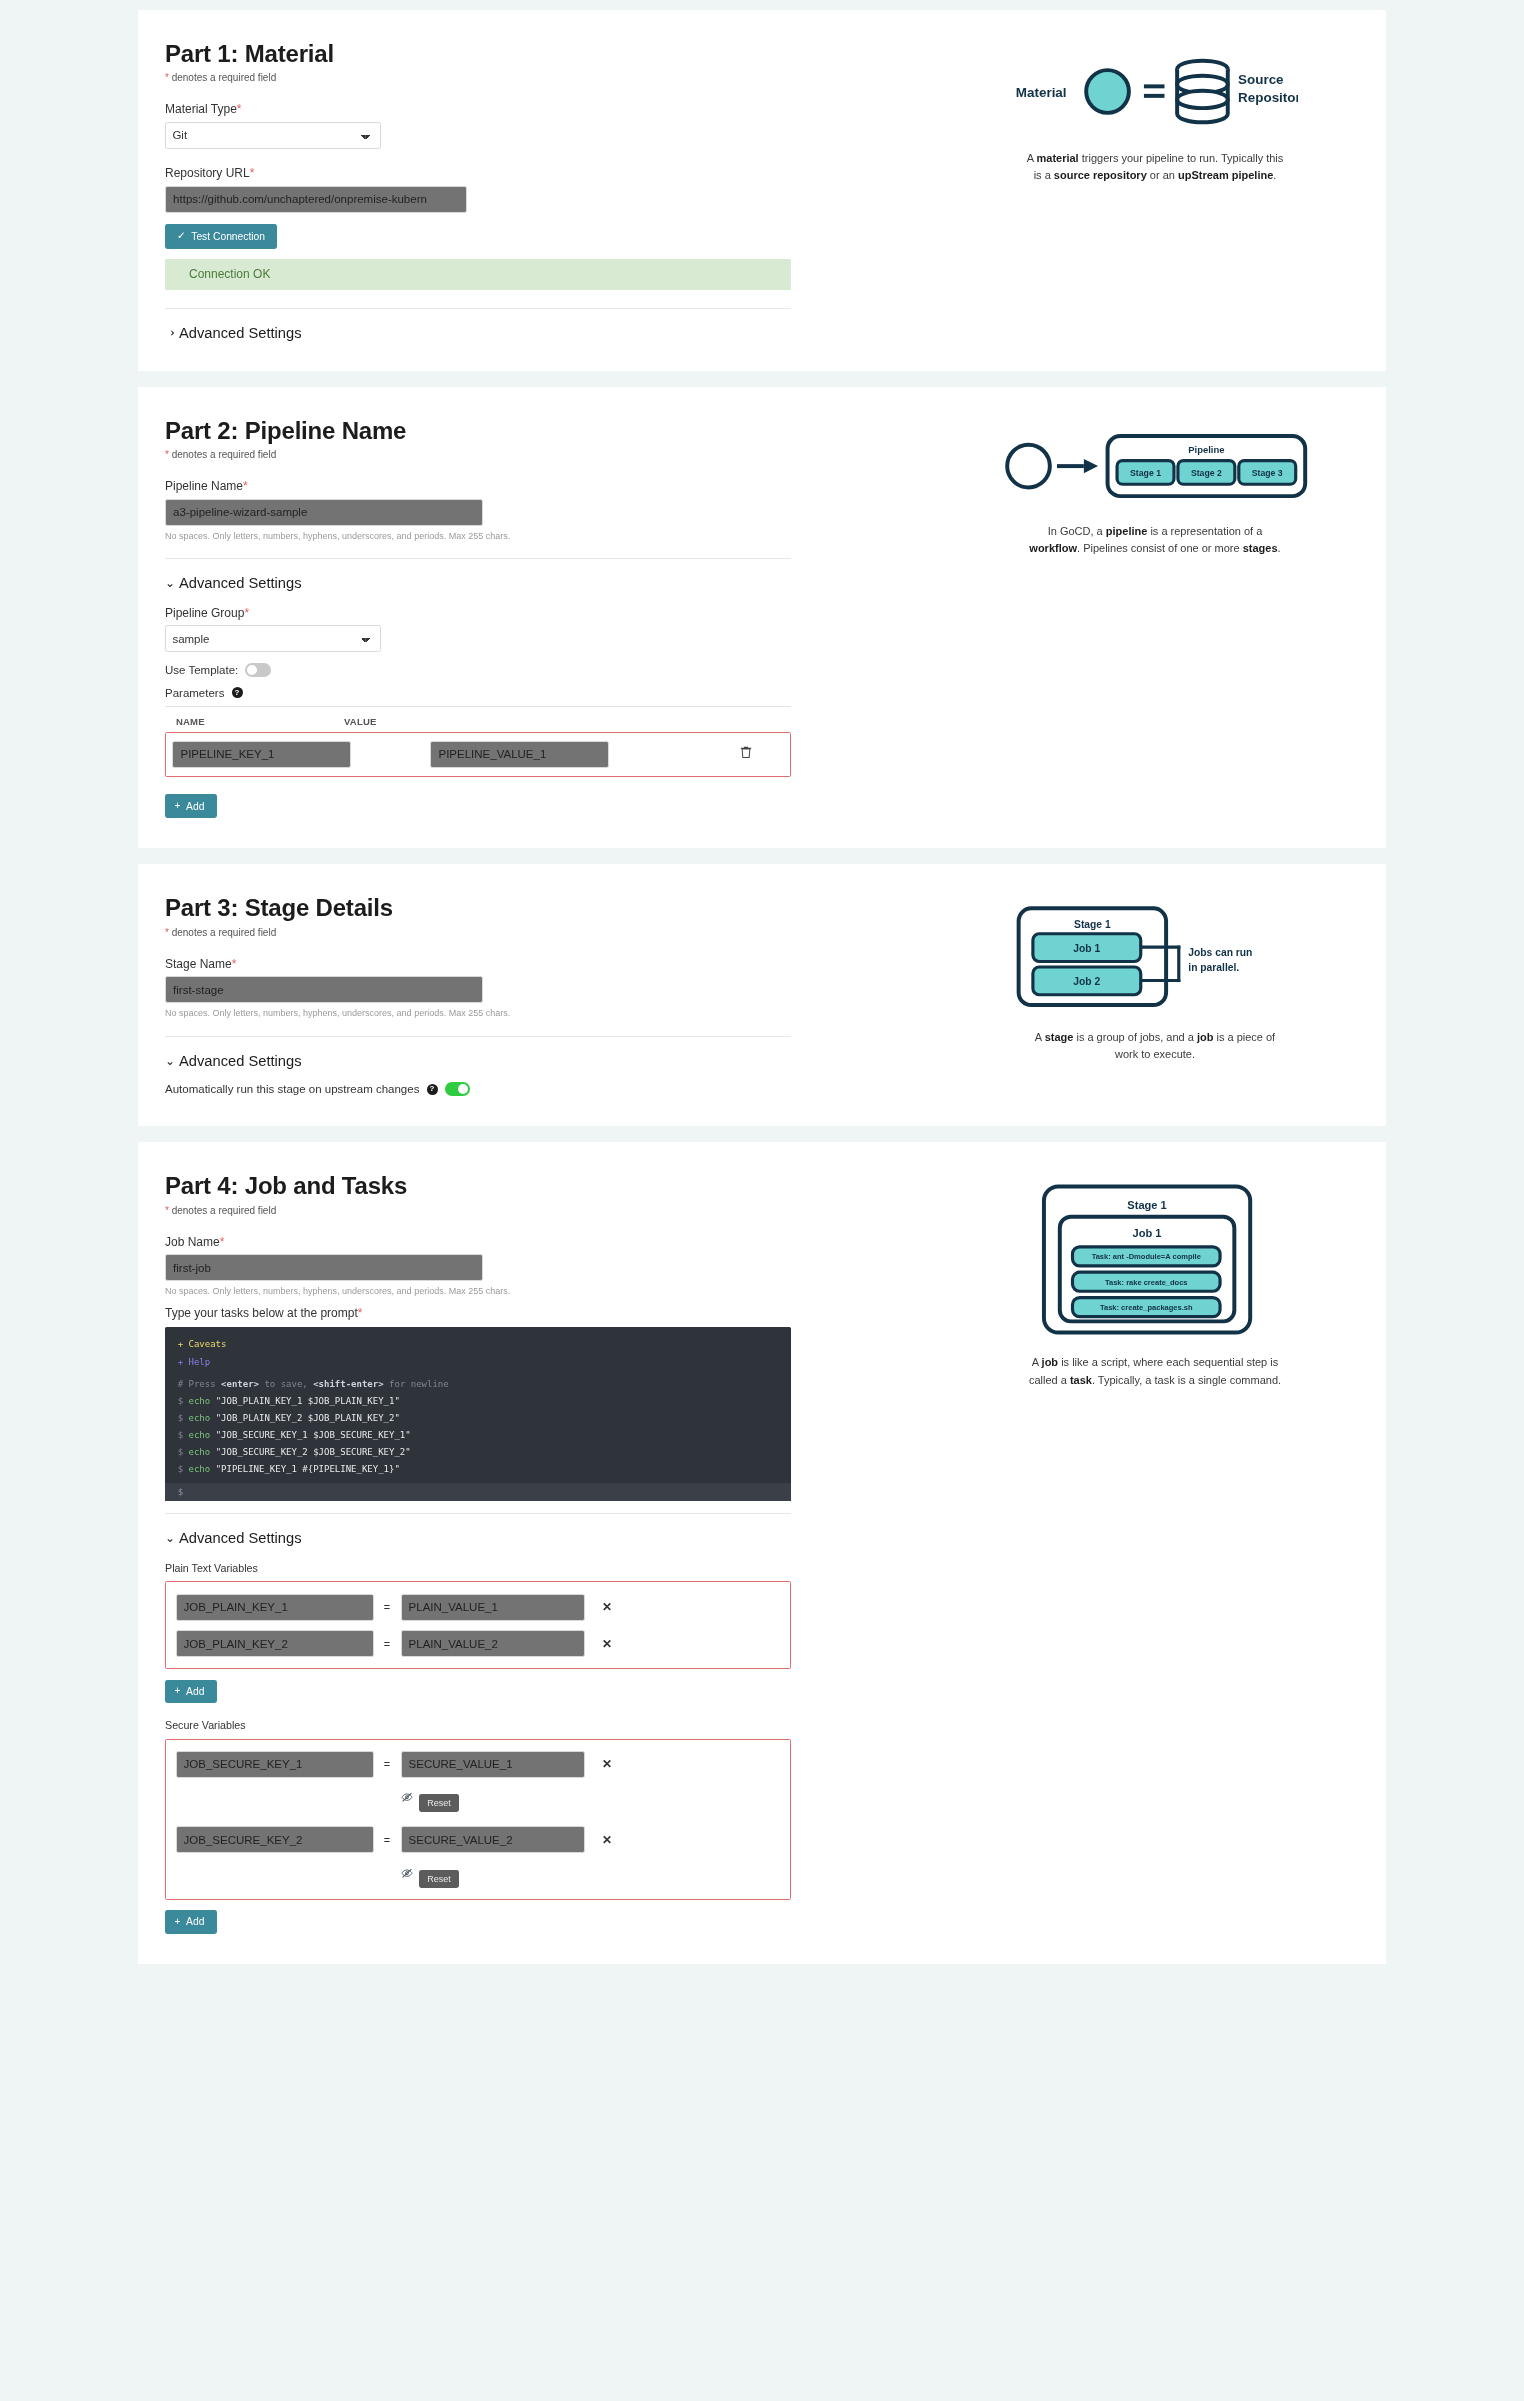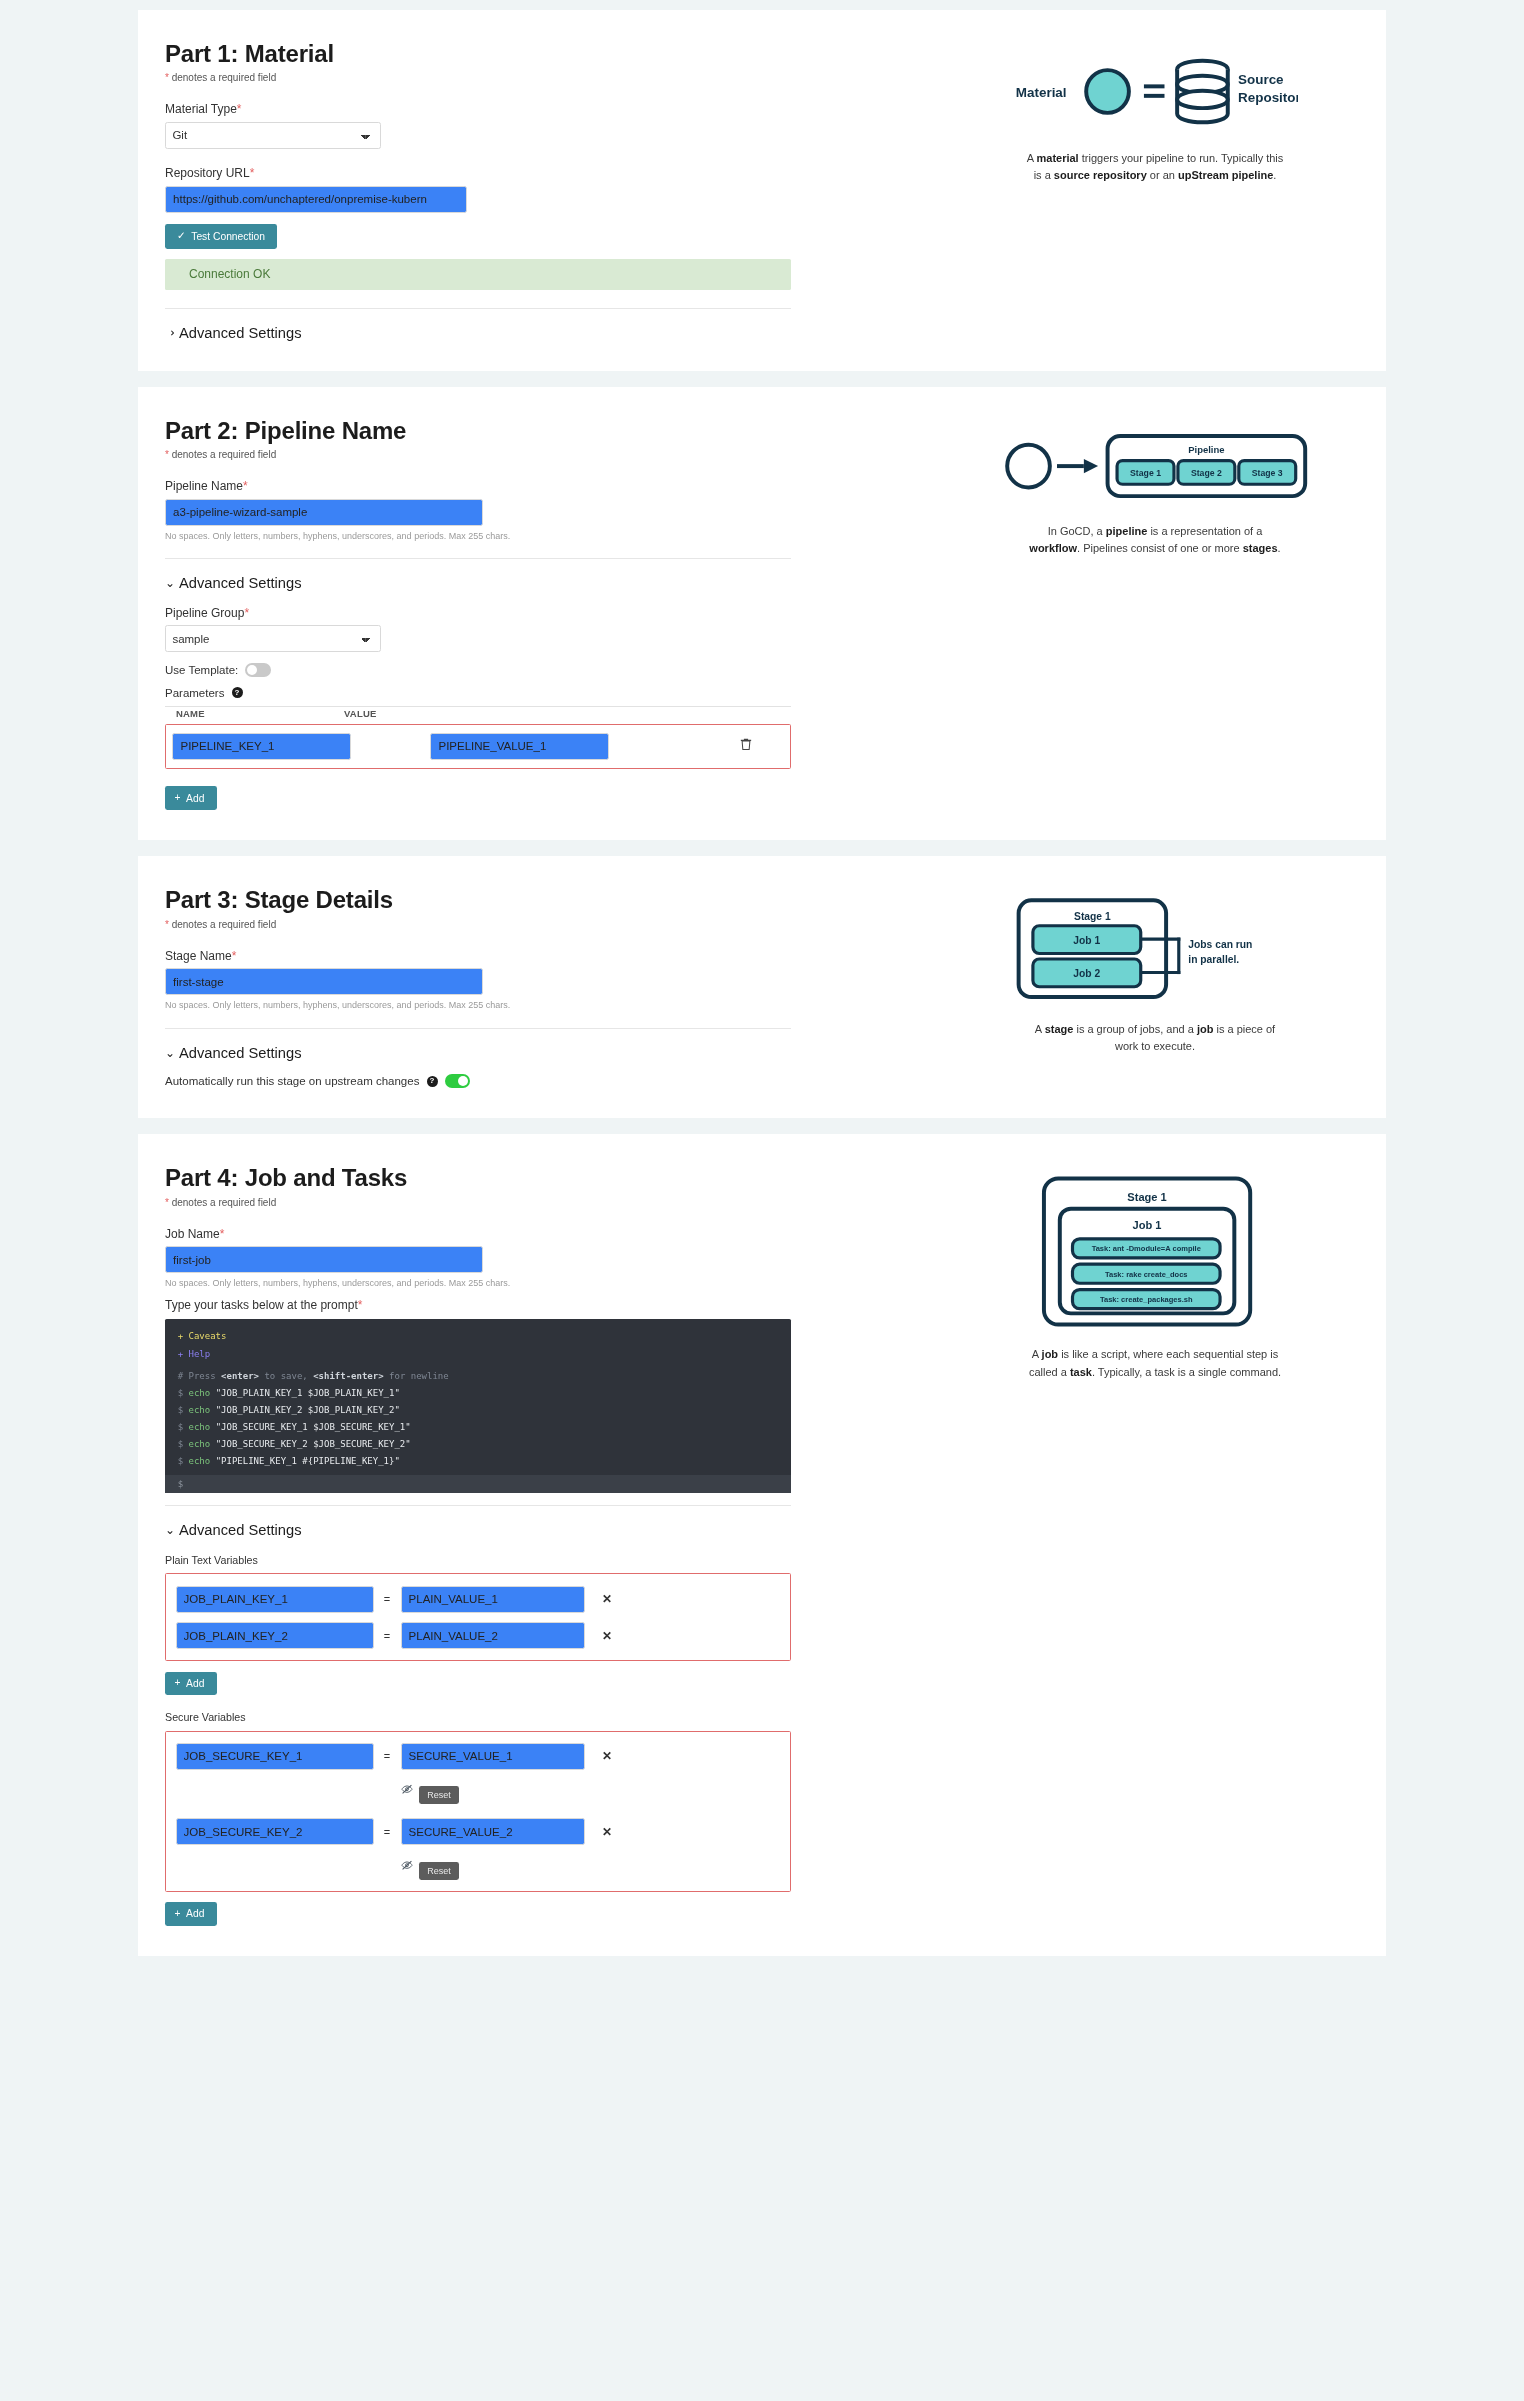--- a/index.html
+++ b/index.html
@@ -40,21 +40,21 @@
     width:216px; height:27px; border:0.8px solid #d9d9d9; border-radius:2.4px;
     background:#fff; font-size:11.5px; color:#333; padding:0 6.4px;
     font-family:"Liberation Sans", sans-serif;
     -webkit-appearance:none; appearance:none;
     background-image:linear-gradient(45deg,transparent 50%,#333 50%),linear-gradient(135deg,#333 50%,transparent 50%);
     background-position:calc(100% - 14.3px) 12px, calc(100% - 9.5px) 12px;
     background-size:4.8px 4.8px, 4.8px 4.8px;
     background-repeat:no-repeat;
   }
   input.gocd-input {
-    height:27px; border:0.8px solid #d9d9d9; border-radius:2.4px; background:#3b82f6;
+    height:27px; border:0.8px solid #d9d9d9; border-radius:2.4px; background:#737373;
     font-size:11.5px; color:#222; padding:0 7.1px; font-family:"Liberation Sans", sans-serif;
   }
   .url-input { width:302px; }
   .name-input { width:318px; }
 
   .helper-text { font-size:9px; color:#9a9a9a; margin-top:4.8px; }
 
   .btn-teal {
     display:inline-flex; align-items:center; gap:5.6px;
     background:#3a8a9b; color:#fff; border:none; border-radius:2.4px;
@@ -95,21 +95,21 @@
 
   .help-dot {
     display:inline-flex; align-items:center; justify-content:center;
     width:11px; height:11px; border-radius:50%; background:#1c1c1c; color:#fff;
     font-size:8px; font-weight:bold; cursor:pointer; line-height:1;
   }
 
   
   .params-head {
     display:flex; font-size:9.5px; color:#555; font-weight:600;
-    letter-spacing:0.2px; border-top:0.8px solid #e2e2e2; padding-top:1px; margin-top:7.1px;
+    letter-spacing:0.2px; border-top:0.8px solid #e2e2e2; padding-top:9px; margin-top:7.1px;
     width:626px;
   }
   .params-head .c1 { width:179px; padding-left:11px; }
   .params-head .c2 { width:179px; }
   .param-box {
     width:626px; border:0.8px solid #e06c6c; border-radius:1.6px; margin-top:4.8px;
     display:flex; align-items:center; padding:8px 6.4px;
   }
   .param-box input { width:179px; }
   .param-gap { width:79px; }

